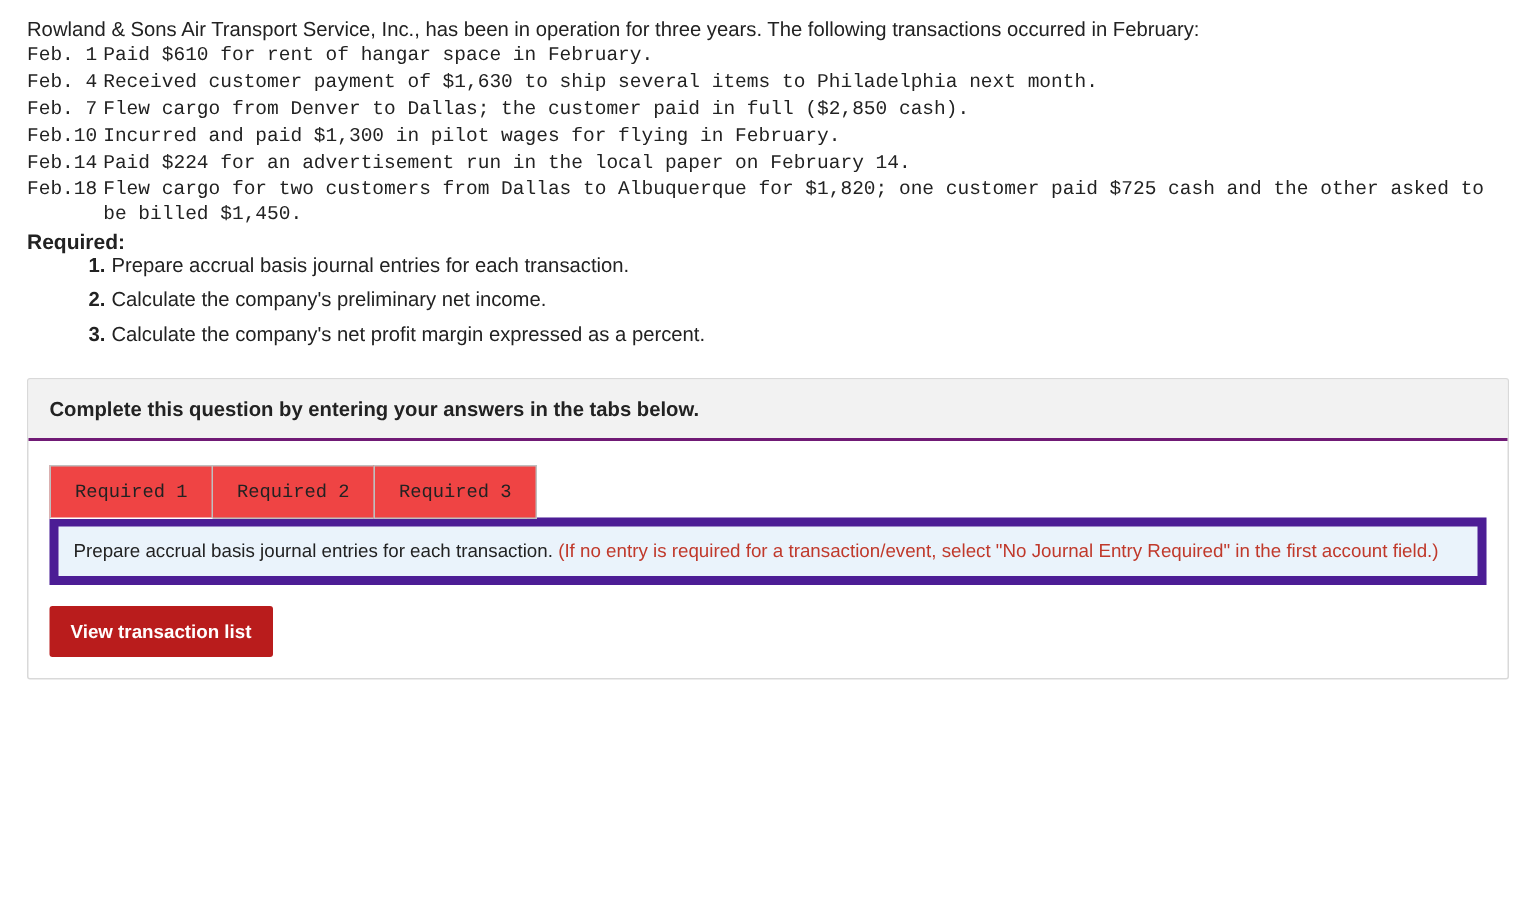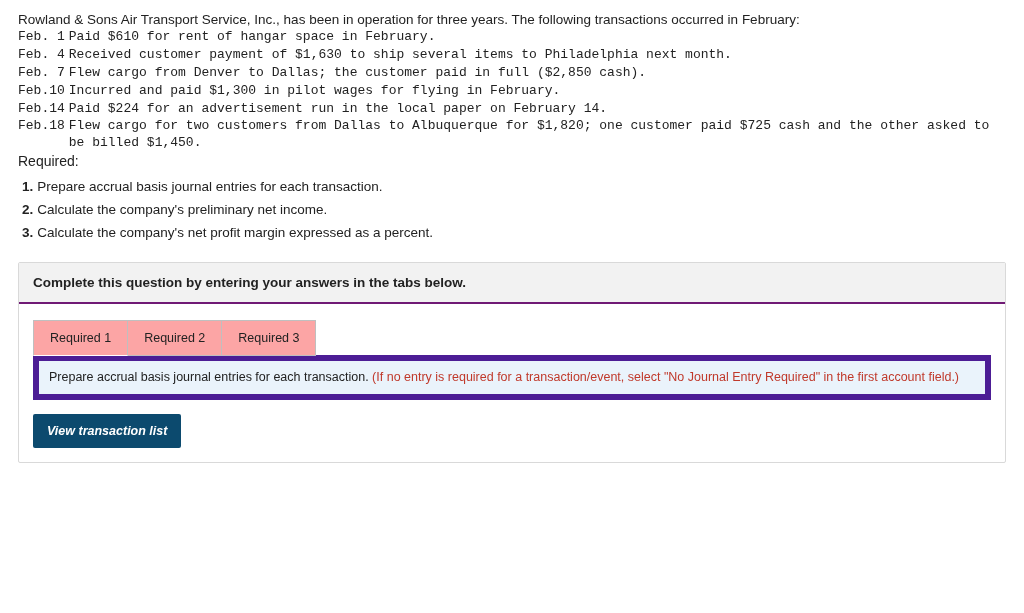--- a/index.html
+++ b/index.html
@@ -19,32 +19,33 @@
     font-size: 13px;
     border-collapse: collapse;
   }
   .tx-table td {
     vertical-align: top;
     padding: 0 4px 1px 0;
     line-height: 1.3;
   }
   .tx-date { white-space: nowrap; }
   .required-label {
-    font-weight: normal;
+    font-weight: bold;
     font-size: 14px;
-    margin-bottom: 10px;
+    margin-bottom: 0;
   }
   .req-list {
     list-style: none;
     padding-left: 4px;
     margin: 0 0 22px 0;
   }
   .req-list li {
     margin-bottom: 8px;
     font-size: 13.5px;
+    margin-left: 37px;
   }
   .req-list .num {
     font-weight: bold;
     margin-right: 4px;
   }
   .answers-area {
     border: 1px solid #d9d9d9;
     border-radius: 2px;
     margin-bottom: 16px;
   }
@@ -57,52 +58,52 @@
   }
   .tabs-row {
     display: flex;
     padding: 16px 14px 0 14px;
     gap: 0;
   }
   .tab {
     border: 1px solid #bfbfbf;
     padding: 10px 16px;
     font-size: 12.5px;
-    background: #fca5a5;
+    background: #ef4444;
     cursor: pointer;
     position: relative;
+    font-family: Liberation Mono, monospace;
   }
   .tab + .tab { margin-left: -1px; }
   .tab.active {
     border-bottom-color: #fff;
     z-index: 2;
   }
   .tab-instructions {
     margin: -1px 14px 0 14px;
     background: #eaf3fb;
     border: 6px solid #4c1d95;
     padding: 8px 10px;
     font-size: 12.5px;
     line-height: 1.35;
   }
   .tab-instructions .red {
     color: #c0392b;
   }
   .view-btn {
     display: inline-block;
-    background: #0c4a6e;
+    background: #b91c1c;
     color: #fff;
     font-weight: bold;
     font-size: 12.5px;
     padding: 10px 14px;
     border: none;
     cursor: pointer;
     margin: 14px;
     border-radius: 2px;
-    font-style: italic;
   }
 </style>
 </head>
 <body>
 
 <div class="intro">Rowland &amp; Sons Air Transport Service, Inc., has been in operation for three years. The following transactions occurred in February:</div>
 
 <table class="tx-table">
   <tbody>
     <tr>

